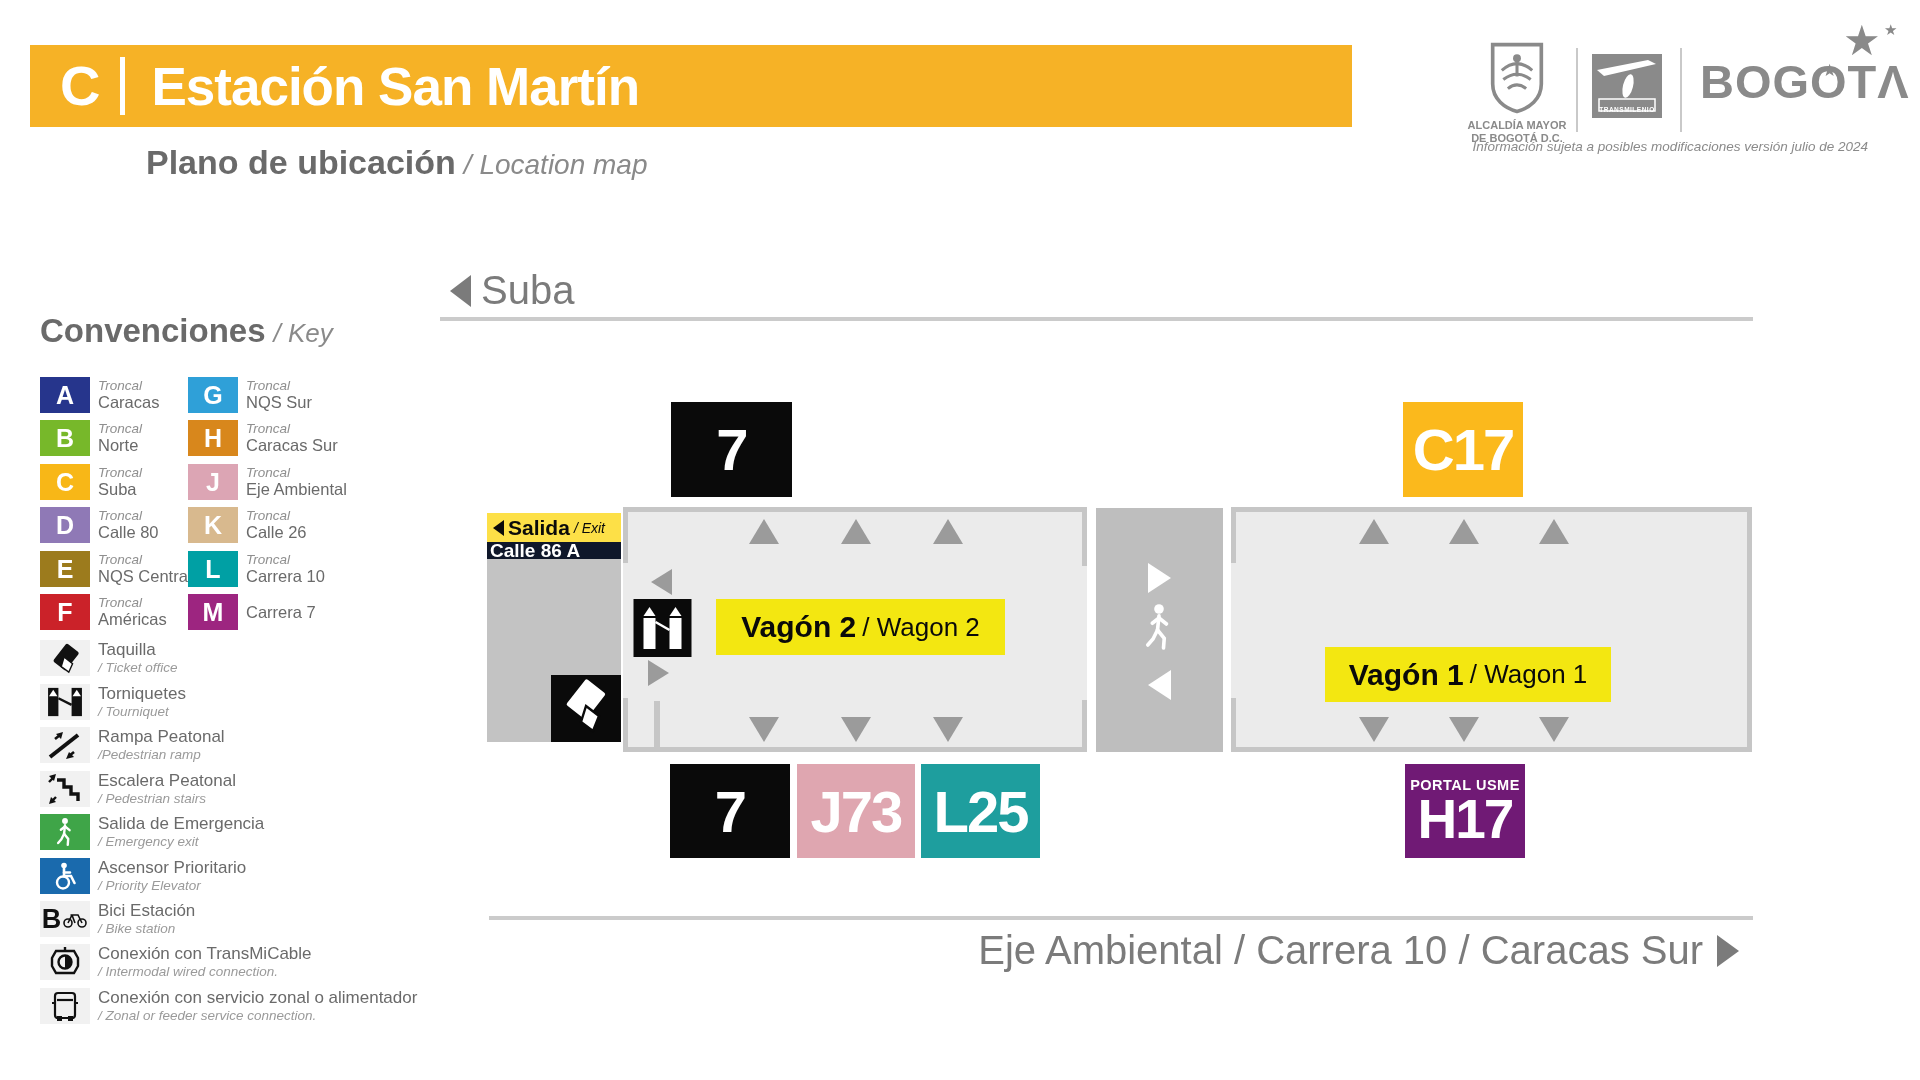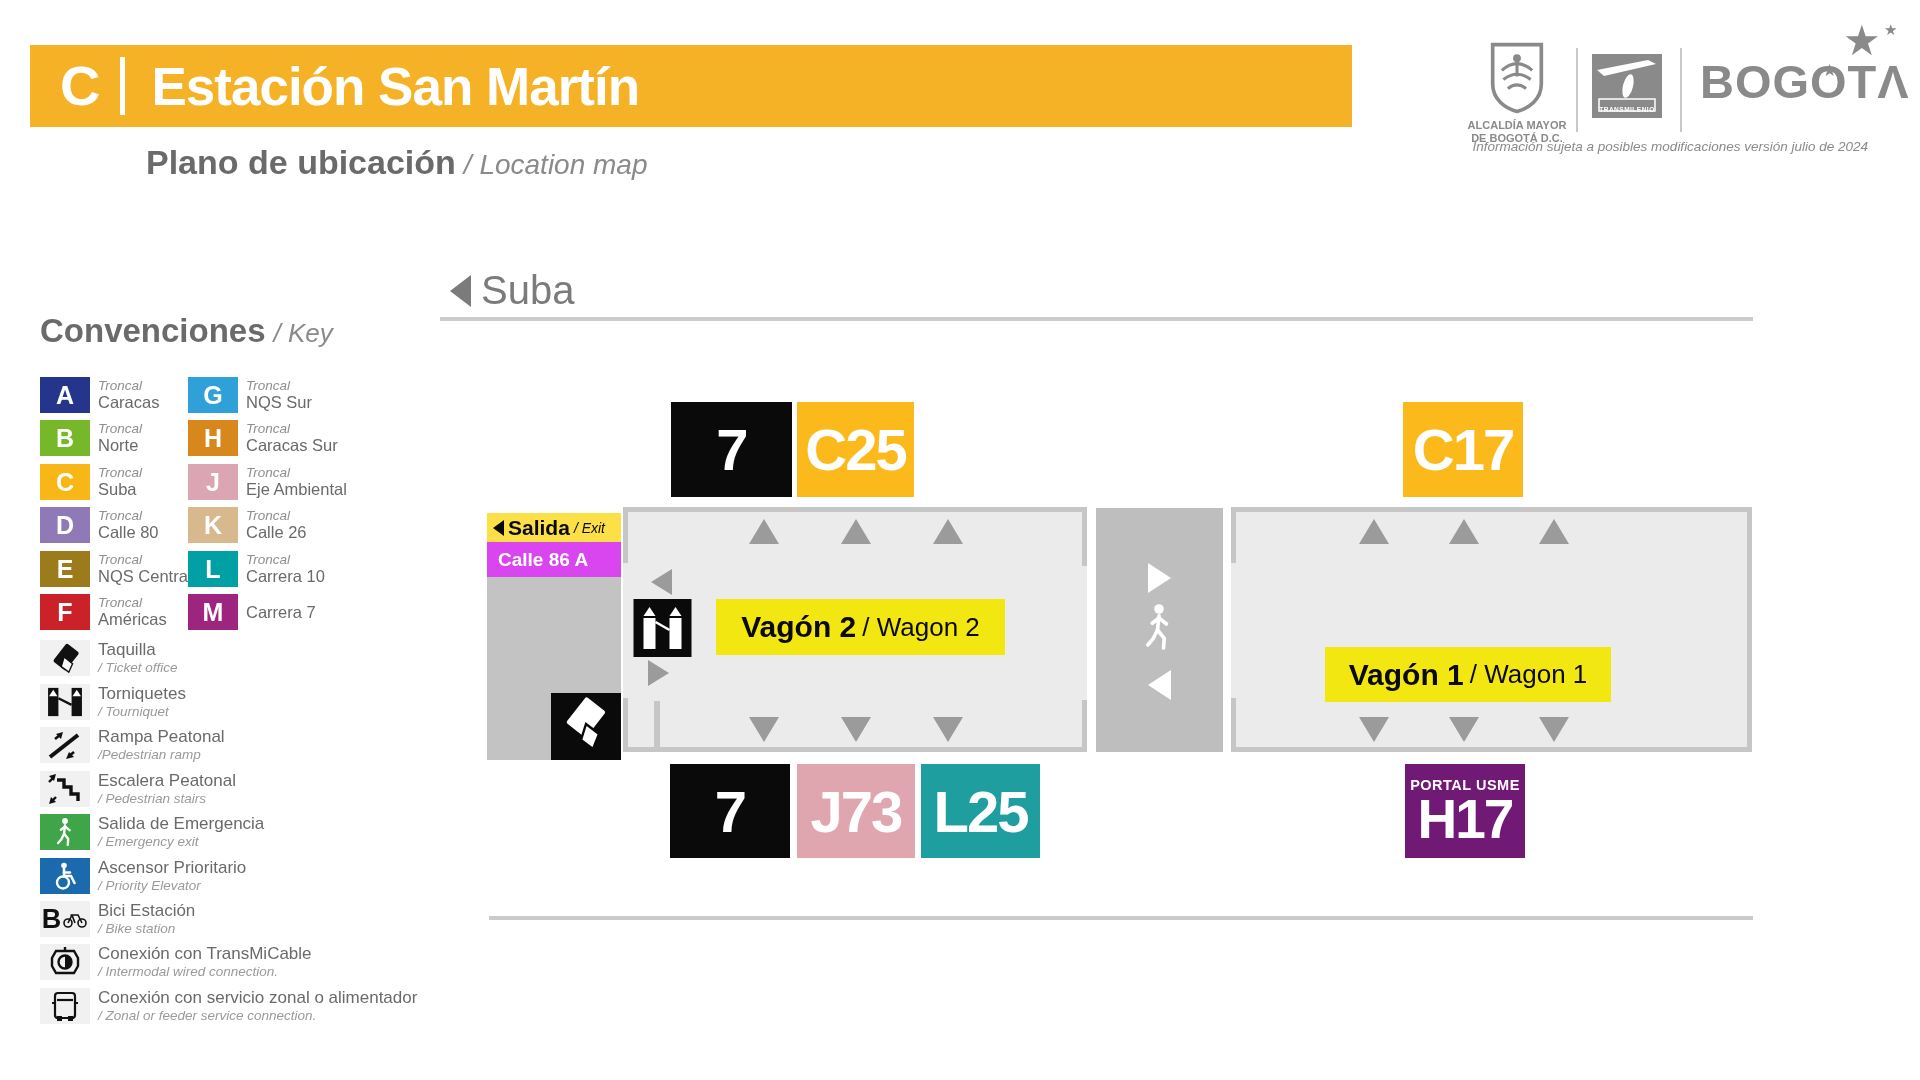--- a/index.html
+++ b/index.html
@@ -61,21 +61,21 @@
   .badge{position:absolute;height:95px;display:flex;align-items:center;justify-content:center;
          color:#fff;font-size:58px;font-weight:bold;letter-spacing:-2px;}
   .badge-h17{position:absolute;height:94px;display:flex;flex-direction:column;align-items:center;justify-content:center;color:#fff;}
   .badge-h17 .sub{font-size:14.5px;font-weight:bold;letter-spacing:.5px;}
   .badge-h17 .main{font-size:55px;font-weight:bold;letter-spacing:-2px;line-height:.95;}
   .exit-zone{position:absolute;left:487px;top:513px;width:134px;}
   .exit-banner{height:29px;display:flex;align-items:center;padding-left:6px;}
   .exit-banner b{font-size:21px;font-weight:bold;color:#0a0a0a;margin-left:4px;}
   .exit-banner i{font-size:14px;font-style:italic;color:#0a0a0a;margin-left:4px;}
   .exit-tri{width:0;height:0;border-top:8px solid transparent;border-bottom:8px solid transparent;border-right:11px solid #0a0a0a;}
-  .street-banner{height:35px;background:#d946ef;color:#fff;font-size:19px;font-weight:bold;display:flex;align-items:center;padding-left:11px;}
+  .street-banner{height:17px;background:#0f172a;color:#fff;font-size:19px;font-weight:bold;display:flex;align-items:center;padding-left:3px;}
   .exit-gray{height:183px;background:#c3c3c3;position:relative;}
   .taquilla-box{position:absolute;left:64px;top:116px;width:70px;height:67px;}
   .station-box{position:absolute;background:#ebebeb;border:5px solid #c6c6c6;box-sizing:border-box;}
   .border-gap{position:absolute;width:5px;background:#ebebeb;}
   .tick{position:absolute;width:6px;background:#c6c6c6;}
   .tri-up{position:absolute;width:0;height:0;border-left:15px solid transparent;border-right:15px solid transparent;border-bottom:25px solid #9b9b9b;}
   .tri-down{position:absolute;width:0;height:0;border-left:15px solid transparent;border-right:15px solid transparent;border-top:25px solid #9b9b9b;}
   .tri-left-sm{position:absolute;width:0;height:0;border-top:13px solid transparent;border-bottom:13px solid transparent;border-right:21px solid #9b9b9b;}
   .tri-right-sm{position:absolute;width:0;height:0;border-top:13px solid transparent;border-bottom:13px solid transparent;border-left:21px solid #9b9b9b;}
   .wagon-banner{position:absolute;display:flex;align-items:center;justify-content:center;}
@@ -356,21 +356,20 @@
     </div>
   </div>
 
   <div class="dir-top">
     <span class="dir-tri-left"></span>
     <span>Suba</span>
   </div>
   <div class="line-top"></div>
 
   <div class="badge" style="left: 671px; top: 402px; width: 121px; background: rgb(10, 10, 10);">7</div>
-  <div class="badge" style="left: 797px; top: 402px; width: 117px; background: rgb(251, 185, 28);">C25</div>
   <div class="badge" style="left: 1403px; top: 402px; width: 120px; background: rgb(251, 185, 28);">C17</div>
 
   <div class="exit-zone">
     <div class="exit-banner" style="background: #fde047;">
       <span class="exit-tri"></span>
       <b>Salida</b>
         <i>/ Exit</i>
     </div>
     <div class="street-banner">Calle 86 A</div>
     <div class="exit-gray" style="background: rgb(195, 195, 195);">
@@ -444,14 +443,18 @@
 
   <div class="badge" style="left: 670px; top: 764px; width: 120px; height: 94px; background: rgb(10, 10, 10);">7</div>
   <div class="badge" style="left: 797px; top: 764px; width: 118px; height: 94px; background: rgb(223, 166, 176);">J73</div>
   <div class="badge" style="left: 921px; top: 764px; width: 119px; height: 94px; background: rgb(30, 158, 158);">L25</div>
   <div class="badge-h17" style="left: 1405px; top: 764px; width: 120px; background: #701a75;">
     <span class="sub">PORTAL USME</span>
     <span class="main">H17</span>
   </div>
 
   <div class="line-bottom"></div>
+  <div class="dir-bottom">
+    <span>Eje Ambiental / Carrera 10 / Caracas Sur</span>
+    <span class="dir-tri-right"></span>
+  </div>
 
 </div>
 
 </body></html>

